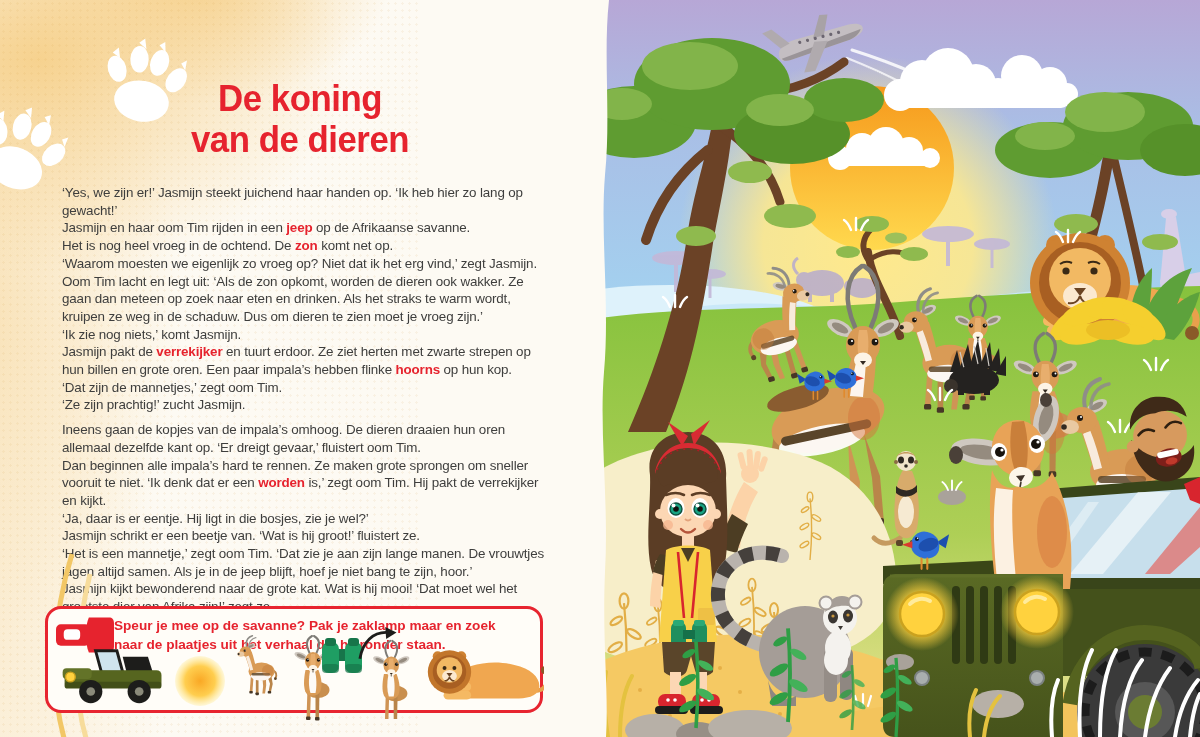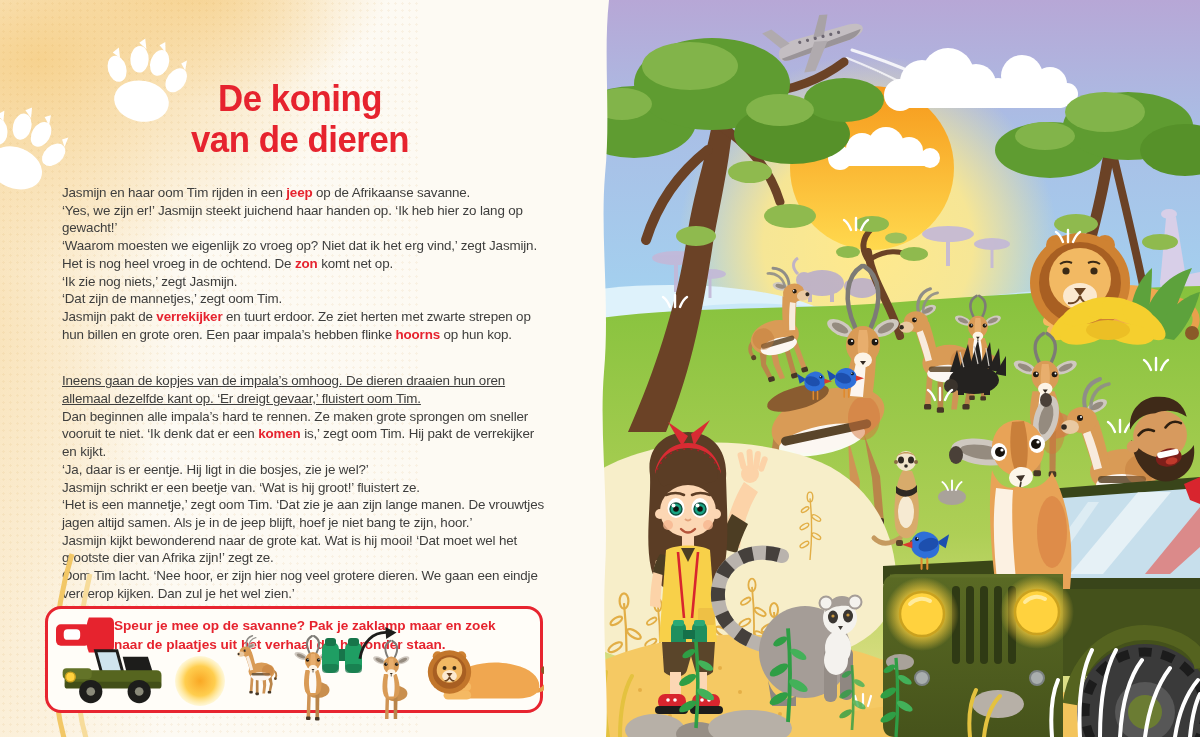--- a/index.html
+++ b/index.html
@@ -13,21 +13,21 @@
       radial-gradient(ellipse 280px 170px at 30% -2%, rgba(246,208,138,.9), rgba(246,208,138,0) 70%),
       radial-gradient(ellipse 220px 620px at 0% 88%, rgba(246,208,138,.30), rgba(246,208,138,0) 75%); padding-left: 44px;}
   .grain{position:absolute;left:0;top:0;width:420px;height:737px;opacity:.35;pointer-events:none;
     background-image:radial-gradient(rgba(205,150,55,.25) 1px, transparent 1.4px);background-size:7px 7px;}
   .paw{position:absolute;}
   .title{position:absolute;left:140px;top:78px;width:320px;text-align:center;color:#e6232e;
     font-weight:bold;font-size:37px;line-height:1.12;letter-spacing:-.5px;transform:scaleX(.94);}
   .story{position:absolute;left:62px;top:184px;width:488px;color:#3e3e3d;
     font-size:13.4px;line-height:17.7px;letter-spacing:-.15px;}
   .story p{margin:0;}
-  .story p.gap{margin-top:29px;text-decoration:underline;}
+  .story p.gap{margin-top:7px;}
   .kw{color:#e6232e;font-weight:bold;}
   .activity{position:absolute;left:45px;top:606px;width:492px;height:101px;
     border:3px solid #e7242f;border-radius:16px;background:#fffdf8;}
   .activity .atext{position:absolute;left:66px;top:7px;width:412px;color:#e6232e;
     font-weight:bold;font-size:13.6px;line-height:19px;}
   .aicon{position:absolute;}
   .stalks{position:absolute;left:38px;top:548px;}
   
   .page-right{position:absolute;left:600px;top:0;width:600px;height:737px;}
   svg{display:block;}
@@ -144,29 +144,31 @@
     <svg class="paw" style="left:-30px;top:98px" width="106" height="102" viewBox="0 0 100 100">
         <use href="#paw-shape" transform="rotate(22 50 50)"></use>
       </svg>
 
     <h1 class="title" style="margin:0">
       <span>De koning</span><br>
       <span>van de dieren</span>
     </h1>
 
     <div class="story">
+      <p><span>‘Yes, we zijn er!’ Jasmijn steekt juichend haar handen op. ‘Ik heb hier zo lang op gewacht!’</span></p>
       <p><span>Jasmijn en haar oom Tim rijden in een </span><span class="kw">jeep</span><span> op de Afrikaanse savanne.</span></p>
-      <p><span>‘Yes, we zijn er!’ Jasmijn steekt juichend haar handen op. ‘Ik heb hier zo lang op gewacht!’</span></p>
+      <p><span>Het is nog heel vroeg in de ochtend. De </span><span class="kw">zon</span><span> komt net op.</span></p>
       <p><span>‘Waarom moesten we eigenlijk zo vroeg op? Niet dat ik het erg vind,’ zegt Jasmijn.</span></p>
-      <p><span>Het is nog heel vroeg in de ochtend. De </span><span class="kw">zon</span><span> komt net op.</span></p>
-      <p><span>‘Ik zie nog niets,’ zegt Jasmijn.</span></p>
+      <p><span>Oom Tim lacht en legt uit: ‘Als de zon opkomt, worden de dieren ook wakker. Ze gaan dan meteen op zoek naar eten en drinken. Als het straks te warm wordt, kruipen ze weg in de schaduw. Dus om dieren te zien moet je vroeg zijn.’</span></p>
+      <p><span>‘Ik zie nog niets,’ komt Jasmijn.</span></p>
+      <p><span>Jasmijn pakt de </span><span class="kw">verrekijker</span><span> en tuurt erdoor. Ze ziet herten met zwarte strepen op hun billen en grote oren. Een paar impala’s hebben flinke </span><span class="kw">hoorns</span><span> op hun kop.</span></p>
       <p><span>‘Dat zijn de mannetjes,’ zegt oom Tim.</span></p>
-      <p><span>Jasmijn pakt de </span><span class="kw">verrekijker</span><span> en tuurt erdoor. Ze ziet herten met zwarte strepen op hun billen en grote oren. Een paar impala’s hebben flinke </span><span class="kw">hoorns</span><span> op hun kop.</span></p>
+      <p><span>‘Ze zijn prachtig!’ zucht Jasmijn.</span></p>
       <p class="gap"><span>Ineens gaan de kopjes van de impala’s omhoog. De dieren draaien hun oren allemaal dezelfde kant op. ‘Er dreigt gevaar,’ fluistert oom Tim.</span></p>
-      <p><span>Dan beginnen alle impala’s hard te rennen. Ze maken grote sprongen om sneller vooruit te niet. ‘Ik denk dat er een </span><span class="kw">komen</span><span> is,’ zegt oom Tim. Hij pakt de verrekijker en kijkt.</span></p>
+      <p><span>Dan beginnen alle impala’s hard te rennen. Ze maken grote sprongen om sneller vooruit te niet. ‘Ik denk dat er een </span><span class="kw">worden</span><span> is,’ zegt oom Tim. Hij pakt de verrekijker en kijkt.</span></p>
       <p><span>‘Ja, daar is er eentje. Hij ligt in die bosjes, zie je wel?’</span></p>
       <p><span>Jasmijn schrikt er een beetje van. ‘Wat is hij groot!’ fluistert ze.</span></p>
       <p><span>‘Het is een mannetje,’ zegt oom Tim. ‘Dat zie je aan zijn lange manen. De vrouwtjes jagen altijd samen. Als je in de jeep blijft, hoef je niet bang te zijn, hoor.’</span></p>
       <p><span>Jasmijn kijkt bewonderend naar de grote kat. Wat is hij mooi! ‘Dat moet wel het grootste dier van Afrika zijn!’ zegt ze.</span></p>
       <p><span>Oom Tim lacht. ‘Nee hoor, er zijn hier nog veel grotere dieren. We gaan een eindje verderop kijken. Dan zul je het wel zien.’</span></p>
     </div>
 
     <svg class="stalks" width="70" height="190" viewBox="0 0 70 190">
       <path d="M34,6 C14,70 12,140 26,190" stroke="#f2c766" stroke-width="5" fill="none"></path>
       <path d="M52,26 C36,92 36,150 48,190" stroke="#f7dc9b" stroke-width="5" fill="none"></path>

